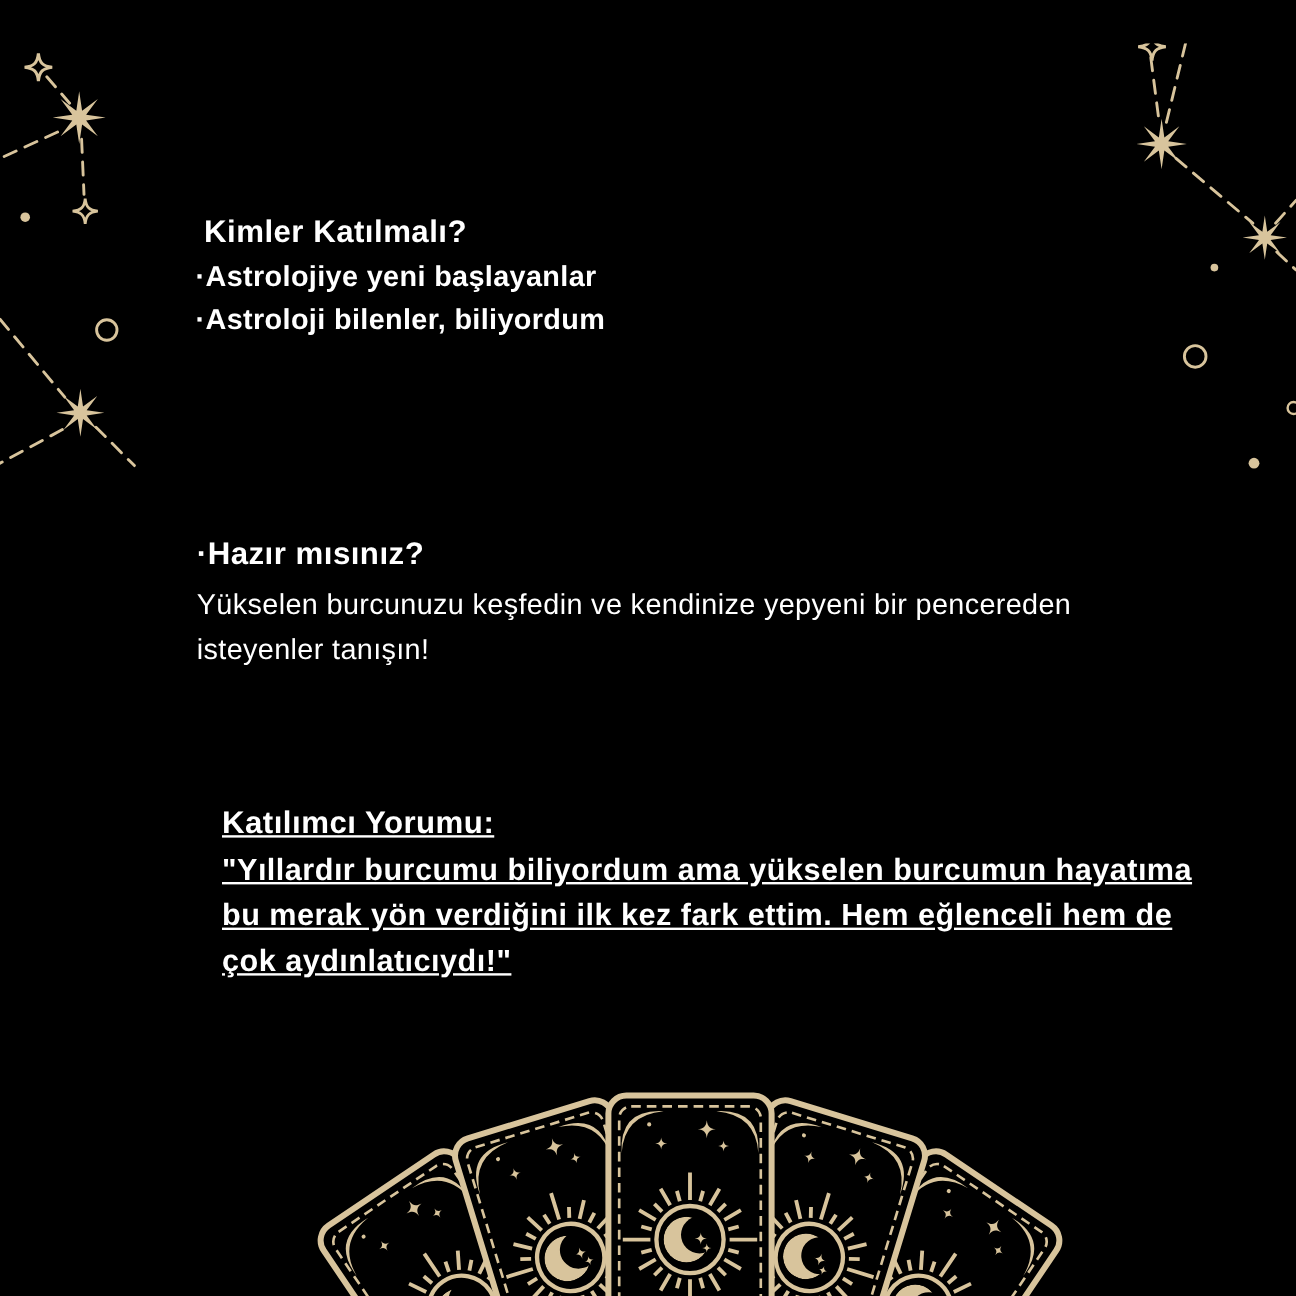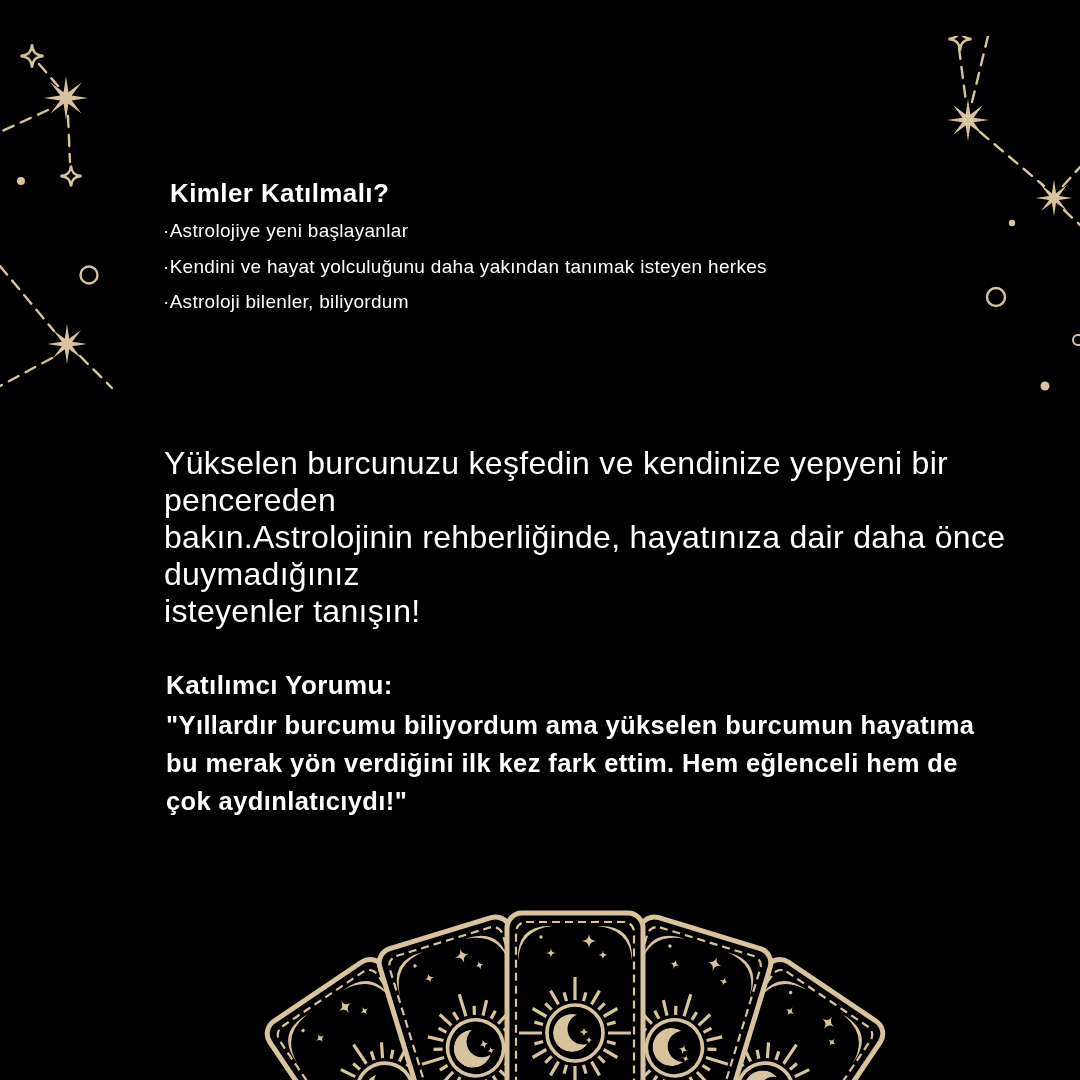--- a/index.html
+++ b/index.html
@@ -20,25 +20,25 @@
   
   .gs{stroke:var(--gold);fill:none;}
   .gf{fill:var(--gold);stroke:none;}
   .dash{stroke:var(--gold);fill:none;stroke-width:2.4;stroke-dasharray:11 8;stroke-linecap:round;}
   .card-face{fill:var(--bg);stroke:var(--gold);}
   
   .textblock{position:absolute;z-index:2;color:var(--text);}
   .sec-heading{font-weight:700;font-size:26px;line-height:32px;letter-spacing:.4px;}
   .sec1{left:163px;top:141px;}
   .sec1 .sec-heading{padding-left:7px;margin-bottom:4px;}
-  .sec1 .lines div{font-size:19px;line-height:35.5px;letter-spacing:.3px;font-weight:400;}
+  .sec1 .lines div{font-size:24px;line-height:35.5px;letter-spacing:.3px;font-weight:700;}
   .sec2{left:164px;top:409px;}
   .sec2 .sec-heading{margin-bottom:9px;}
-  .sec2 .lines div{font-size:32px;line-height:37px;letter-spacing:.3px;font-weight:400;}
-  .sec3{left:166px;top:632px;}
+  .sec2 .lines div{font-size:24px;line-height:37px;letter-spacing:.3px;font-weight:400;}
+  .sec3{left:185px;top:632px;text-decoration:underline;}
   .sec3 .sec-heading{line-height:34px;margin-bottom:4px;}
   .sec3 .lines div{font-size:25.5px;line-height:38px;letter-spacing:.4px;font-weight:700;}
 </style>
 </head>
 <body>
 
 <div class="canvas">
 
   <svg class="art" width="1080" height="1080" viewBox="0 0 1080 1080" aria-hidden="true">
     <defs>
@@ -99,29 +99,28 @@
       <use href="#card" transform="translate(575,997) rotate(-17 0 340)"></use>
       <use href="#card" transform="translate(575,997) rotate(17 0 340)"></use>
       <use href="#card" transform="translate(575,997)"></use>
     </g>
   </svg>
 
   <div class="textblock sec1">
     <div class="sec-heading">Kimler Katılmalı?</div>
     <div class="lines">
         <div>·Astrolojiye yeni başlayanlar</div>
-        <div>·Kendini ve hayat yolculuğunu daha yakından tanımak isteyen herkes</div>
         <div>·Astroloji bilenler, biliyordum</div>
       </div>
   </div>
 
   <div class="textblock sec2">
+    <div class="sec-heading">·Hazır mısınız?</div>
     <div class="lines">
         <div>Yükselen burcunuzu keşfedin ve kendinize yepyeni bir pencereden</div>
-        <div>bakın.Astrolojinin rehberliğinde, hayatınıza dair daha önce duymadığınız</div>
         <div>isteyenler tanışın!</div>
       </div>
   </div>
 
   <div class="textblock sec3">
     <div class="sec-heading">Katılımcı Yorumu:</div>
     <div class="lines">
         <div>"Yıllardır burcumu biliyordum ama yükselen burcumun hayatıma</div>
         <div>bu merak yön verdiğini ilk kez fark ettim. Hem eğlenceli hem de</div>
         <div>çok aydınlatıcıydı!"</div>

